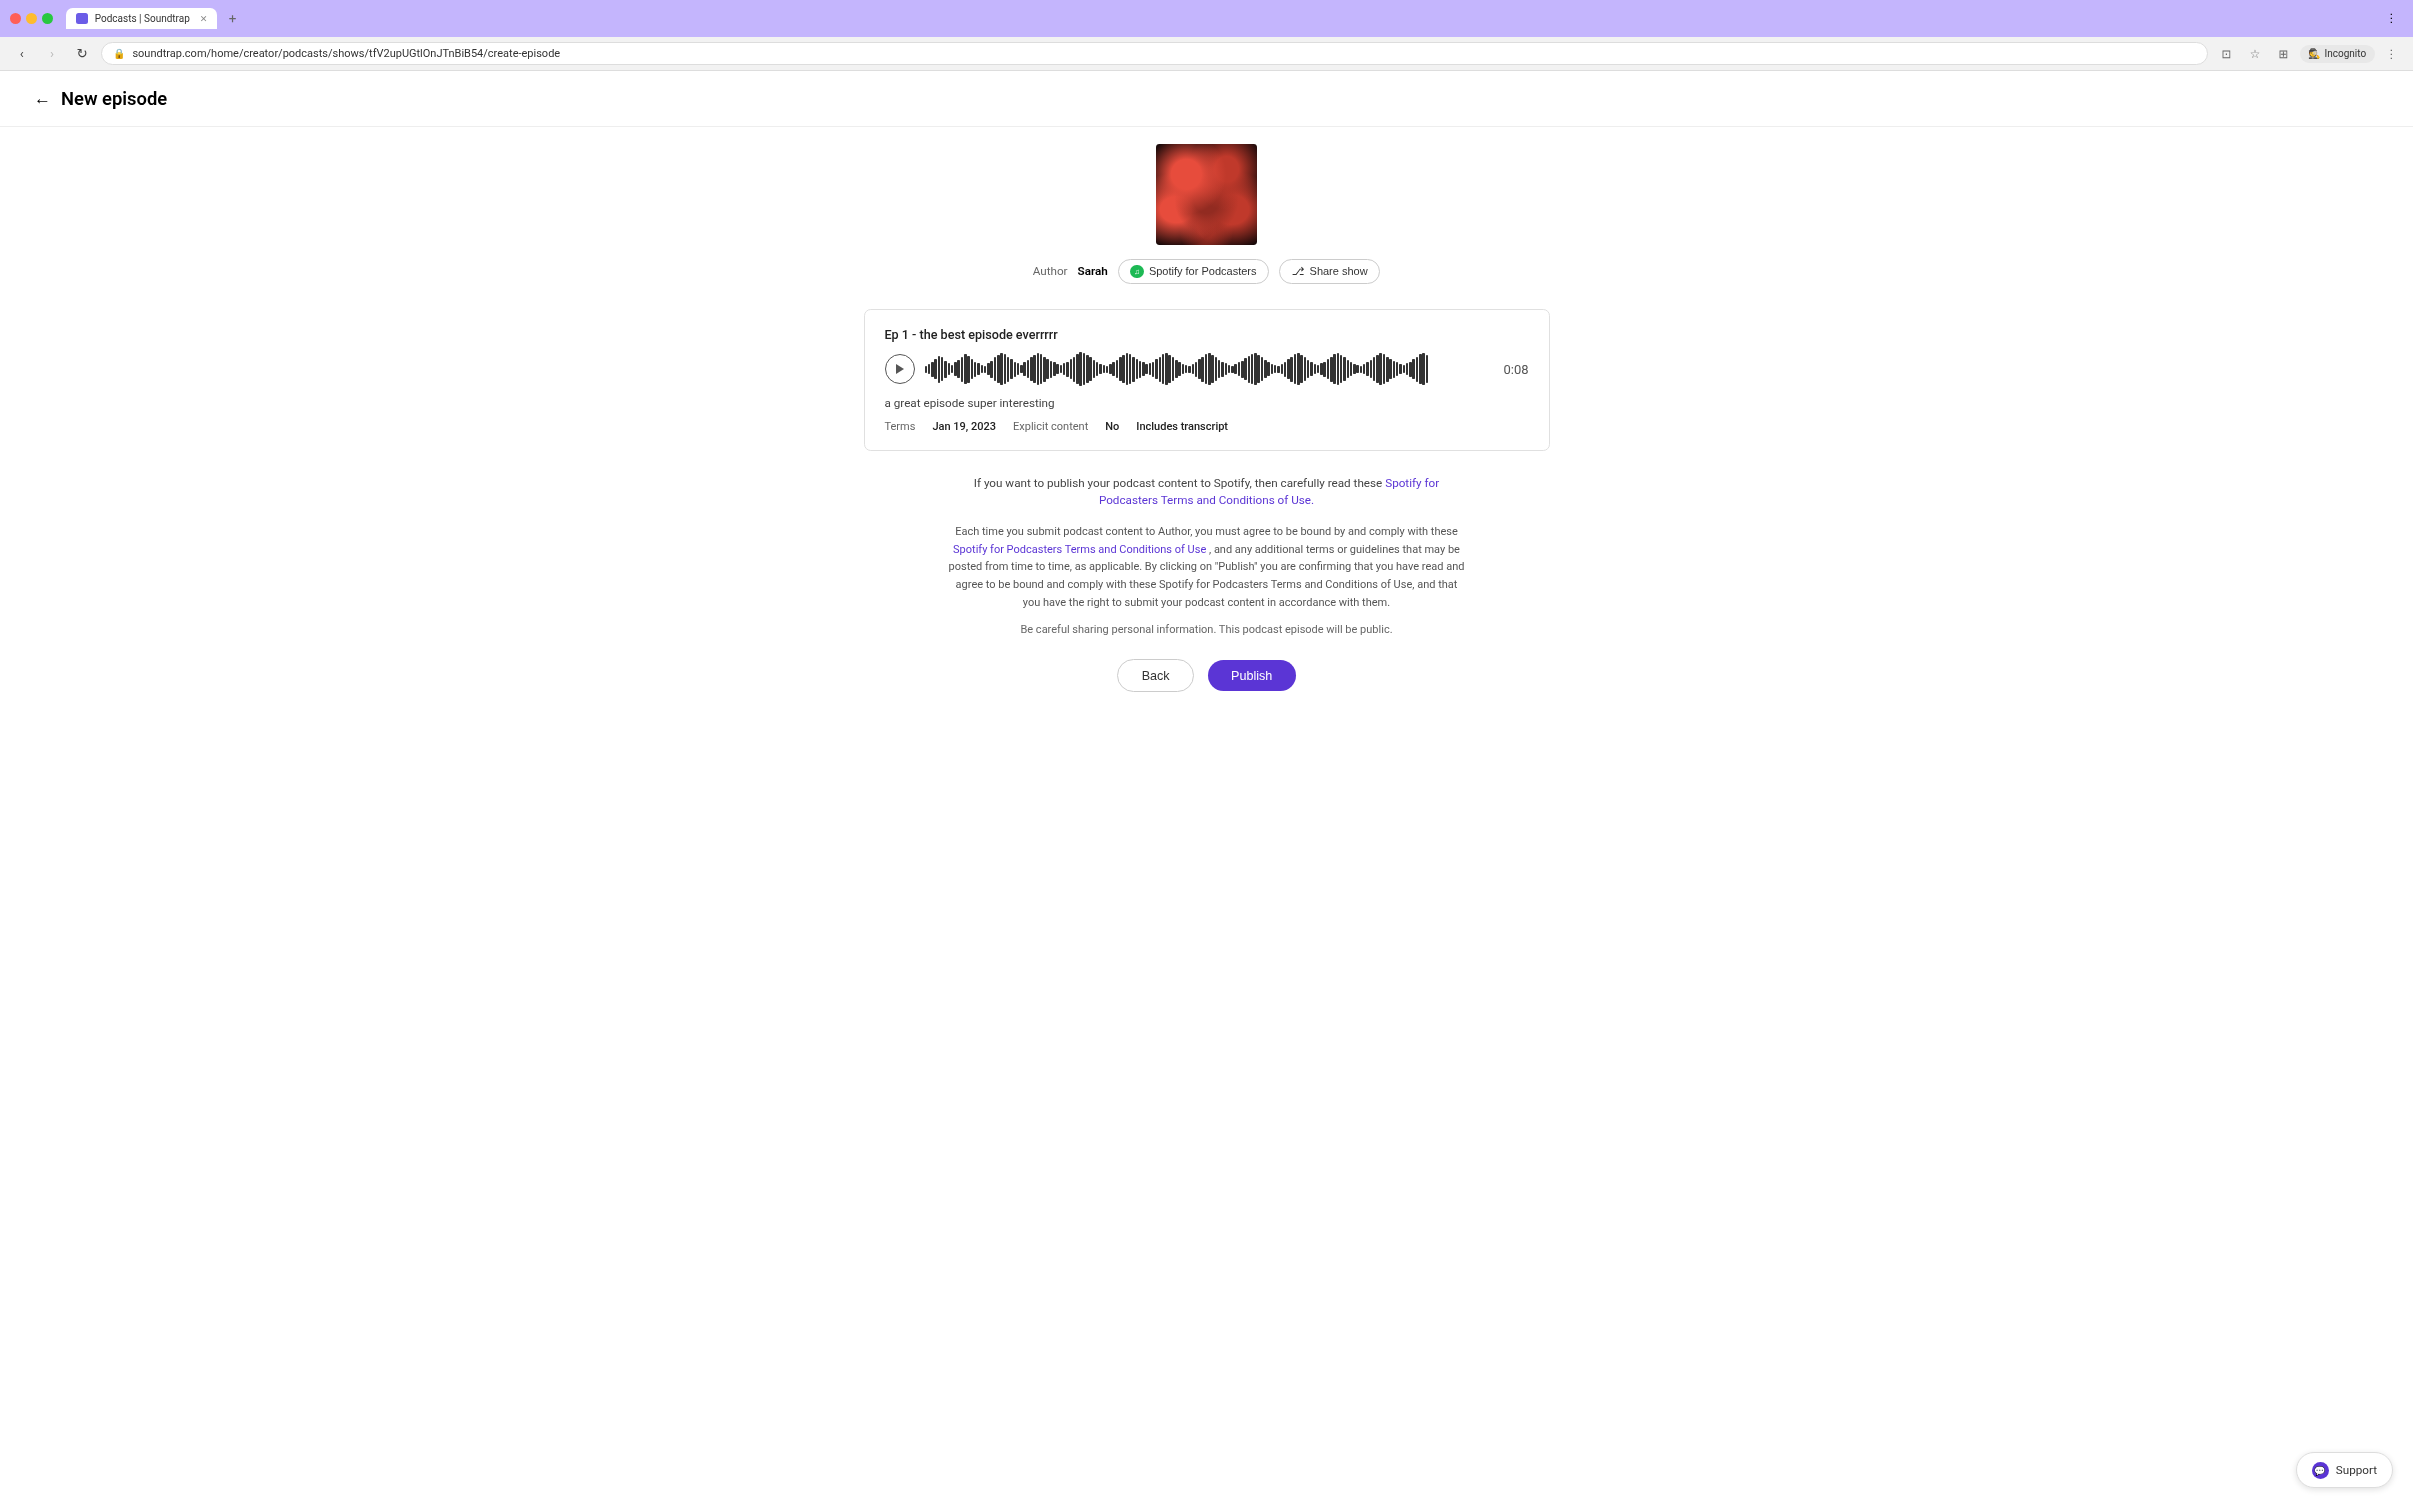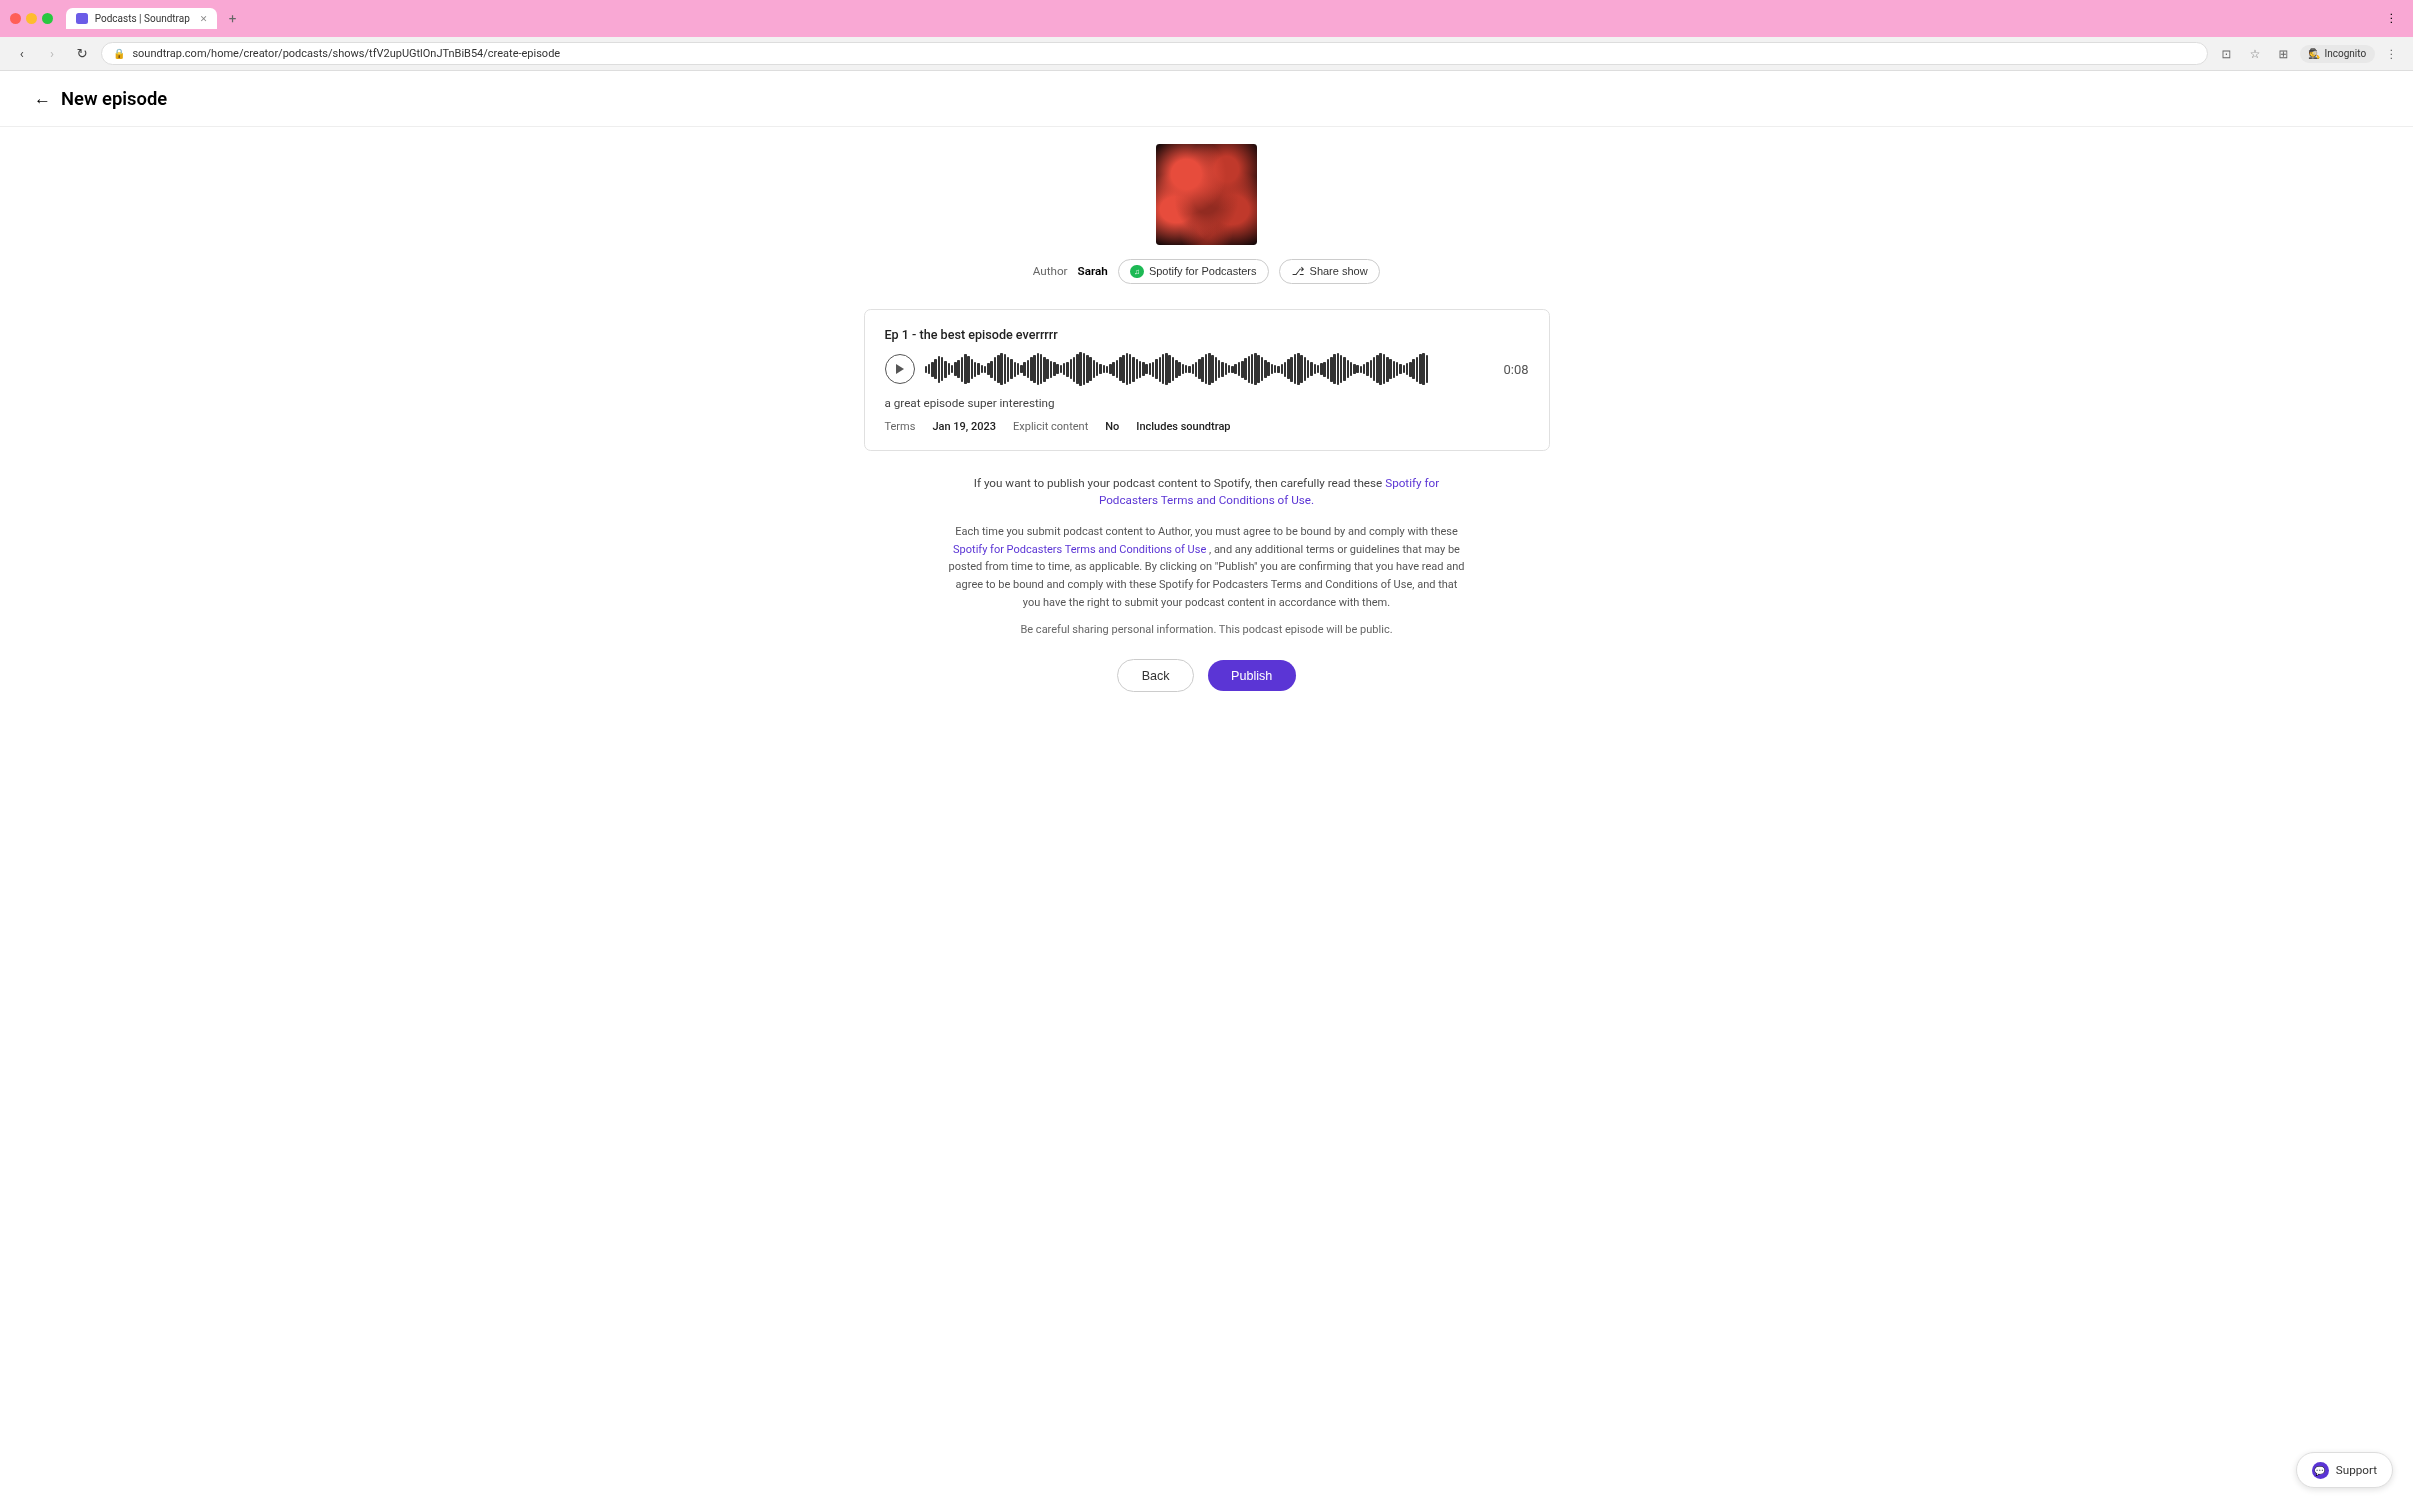--- a/index.html
+++ b/index.html
@@ -15,21 +15,21 @@
     .browser-chrome {
       background: #f2f2f2;
       border-bottom: 0.8px solid #ddd;
     }
 
     .browser-titlebar {
       display: flex;
       align-items: center;
       padding: 6.7px 10px;
       gap: 6.7px;
-      background: #f9a8d4;
+      background: #c4b5fd;
     }
 
     .traffic-lights {
       display: flex;
       gap: 5px;
       align-items: center;
     }
 
     .traffic-light {
       width: 11px;
@@ -702,21 +702,21 @@
         <span class="duration">0:08</span>
       </div>
 
       <div class="episode-description">a great episode super interesting</div>
 
       <div class="episode-meta">
         <span class="meta-label">Terms</span>
         <span class="meta-value">Jan 19, 2023</span>
         <span class="meta-label">Explicit content</span>
         <span class="meta-value">No</span>
-        <span class="meta-value">Includes soundtrap</span>
+        <span class="meta-value">Includes transcript</span>
       </div>
     </div>
 
     <div class="terms-section">
       <p class="terms-title">
         <span>If you want to publish your podcast content to Spotify, then carefully read these</span>
         <a href="#" class="terms-link">Spotify for Podcasters Terms and Conditions of Use.</a>
       </p>
 
       <p class="terms-body">

